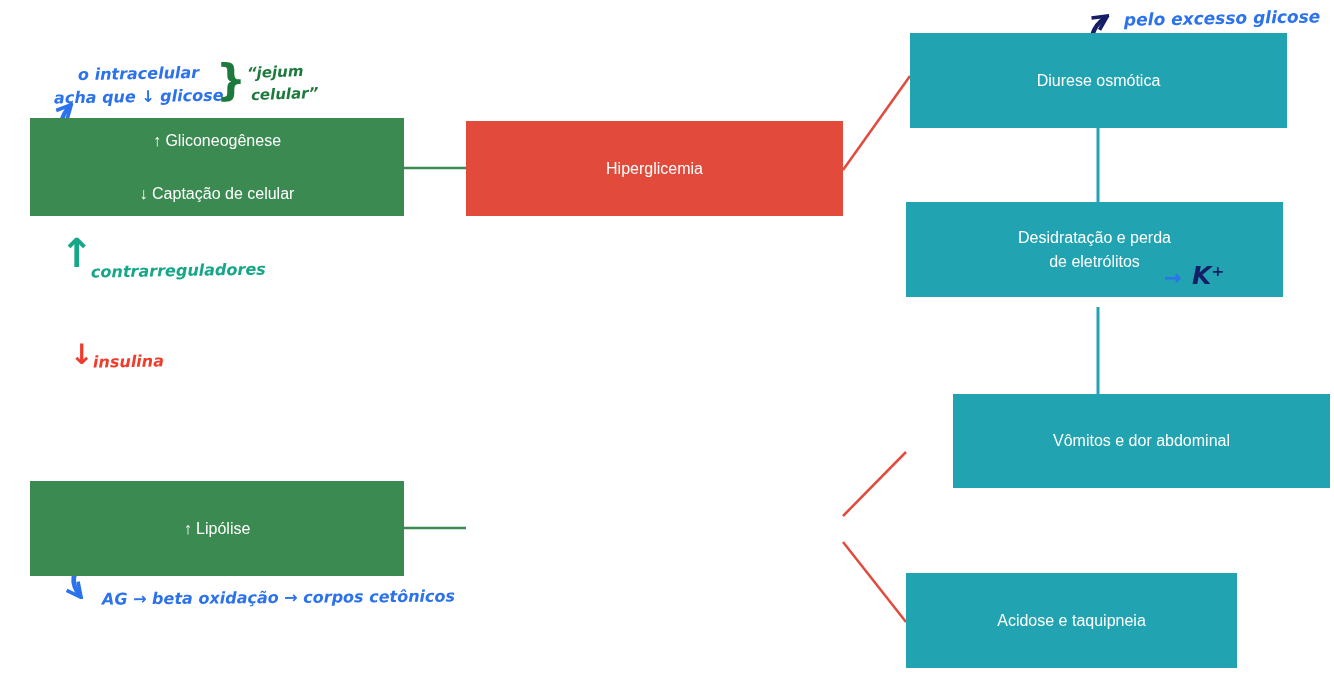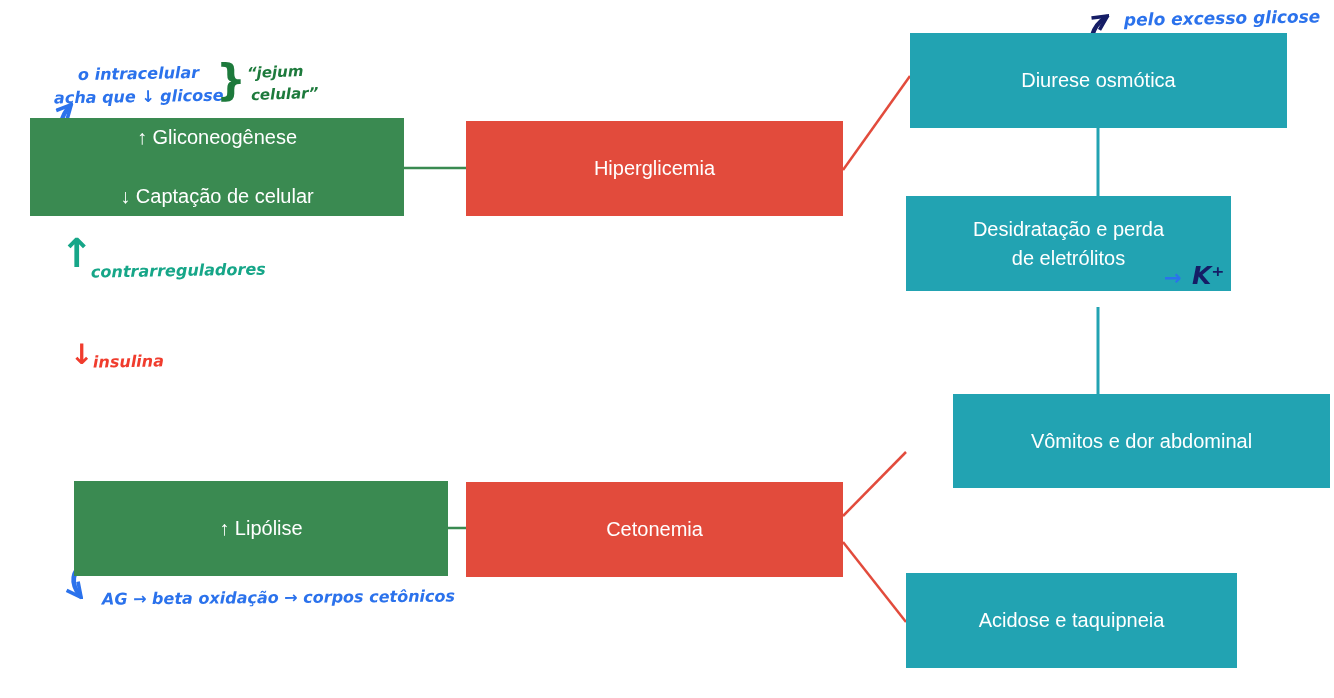--- a/index.html
+++ b/index.html
@@ -8,21 +8,21 @@
     width:1334px;height:698px;
     background:#ffffff;
     overflow:hidden;
     font-family:"Liberation Sans", sans-serif;
   }
   .connectors{position:absolute;left:0;top:0;width:1334px;height:698px;z-index:1;}
   .node{
     position:absolute;
     display:flex;flex-direction:column;justify-content:center;align-items:center;
     color:#ffffff;
-    font-size:20px;line-height:1.45;
+    font-size:16px;line-height:1.45;
     text-align:center;
     z-index:2;
     box-sizing:border-box;
   }
   .node.green{background:var(--box-green);gap:30px;}
   .node.red{background:var(--box-red);}
   .node.teal{background:var(--box-teal);}
 
   .line-green{stroke:var(--box-green);stroke-width:2.5;fill:none;}
   .line-red{stroke:var(--box-red);stroke-width:2.5;fill:none;}
@@ -79,36 +79,33 @@
   </div>
 
   <div class="node red" style="left:466px;top:121px;width:377px;height:95px;">
     <div>Hiperglicemia</div>
   </div>
 
   <div class="node teal" style="left:910px;top:33px;width:377px;height:95px;">
     <div>Diurese osmótica</div>
   </div>
 
-  <div class="node teal" style="left:906px;top:196px;width:325px;height:95px;text-align:center;">
+  <div class="node teal" style="left:906px;top:202px;width:377px;height:95px;text-align:center;">
     <div>Desidratação e perda</div>
     <div>de eletrólitos</div>
   </div>
 
   <div class="node teal" style="left:906px;top:394px;width:377px;height:94px;margin-left:47px;">
     <div>Vômitos e dor abdominal</div>
   </div>
 
-  <div class="node green" style="left:30px;top:481px;width:374px;height:95px;margin-left:44px;">
+  <div class="node green" style="left:30px;top:481px;width:374px;height:95px;">
     <div>↑ Lipólise</div>
   </div>
 
-  <div class="node red" style="left:466px;top:482px;width:377px;height:95px;">
-    <div>Cetonemia</div>
-  </div>
 
   <div class="node teal" style="left:906px;top:573px;width:331px;height:95px;">
     <div>Acidose e taquipneia</div>
   </div>
 
   <div class="ink blue" style="left:78px;top:64px;font-size:16px;transform:rotate(-1deg);">o intracelular</div>
   <div class="ink blue" style="left:54px;top:87px;font-size:16px;transform:rotate(-1deg);">acha que ↓ glicose</div>
   <div class="ink green" style="left:216px;top:56px;font-size:42px;font-style:normal;">}</div>
   <div class="ink green" style="left:247px;top:63px;font-size:15px;transform:rotate(-2deg);">“jejum</div>
   <div class="ink green" style="left:251px;top:85px;font-size:15px;transform:rotate(-2deg);">celular”</div>

